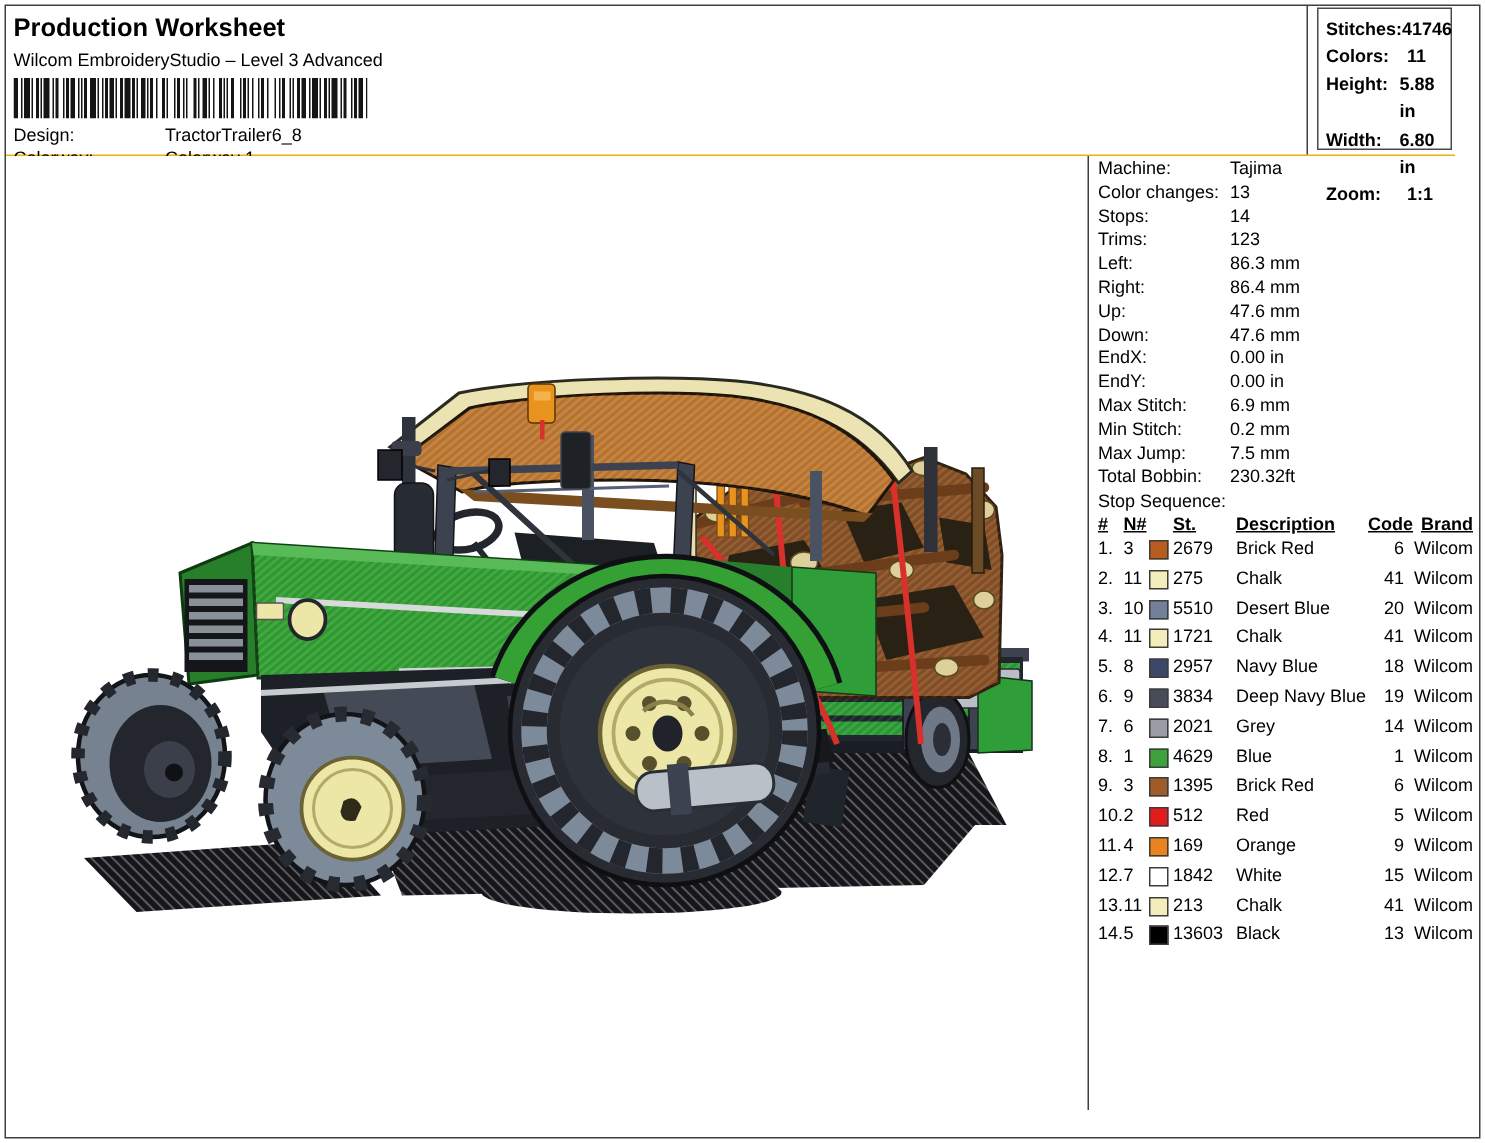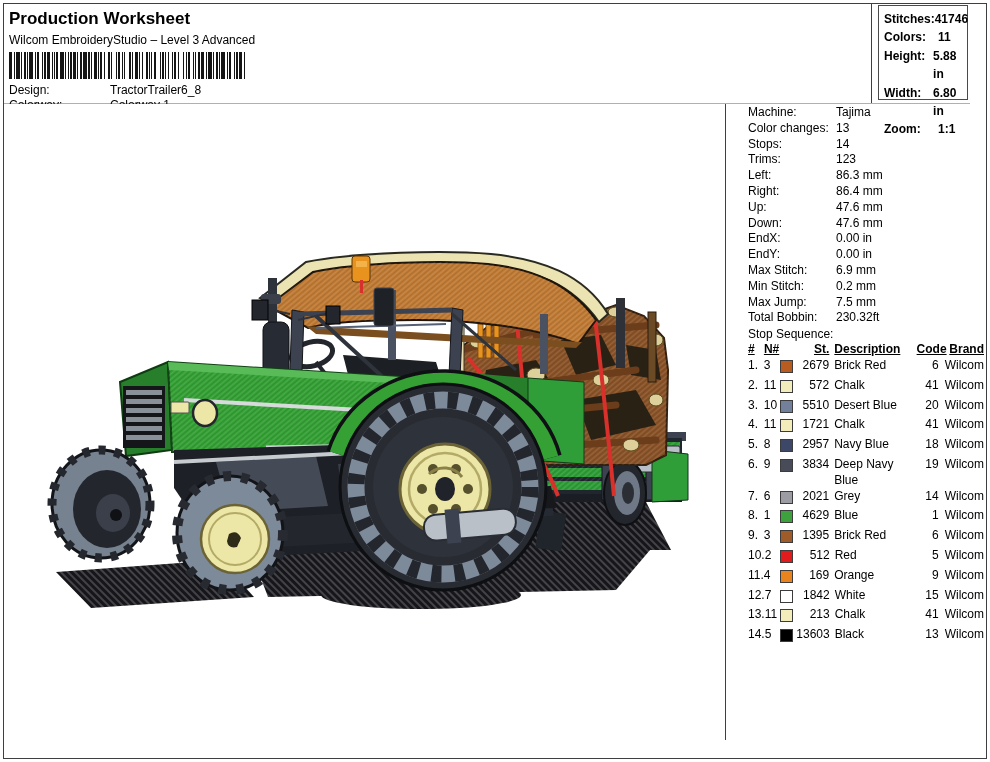--- a/index.html
+++ b/index.html
@@ -16,30 +16,30 @@
   .meta-row .lbl{width:57px;}
   .stats{position:absolute;right:0;top:0;bottom:0;width:98px;border-left:1px solid #3f3f3f;}
   .stats-box{position:absolute;left:6px;top:1px;right:2px;bottom:3px;border:1px solid #4a4a4a;padding:4px 0 0 5px;font-size:12px;font-weight:bold;}
   .stat-row{display:flex;line-height:18.4px;}
   .stat-row .lbl{width:54px;}
 
   
   main{position:absolute;top:100px;left:0;right:0;bottom:18px;}
   .canvas{position:absolute;left:0;top:0;bottom:0;right:261px;background:#fff;overflow:hidden;}
   .canvas svg{position:absolute;left:12px;top:146px;}
-  .rpanel{position:absolute;right:0;top:0;bottom:0;width:261px;border-left:1px solid #3f3f3f;box-sizing:border-box;padding:1px 2px 0 22px;font-size:12px;}
+  .rpanel{position:absolute;right:0;top:0;bottom:0;width:261px;border-left:1px solid #3f3f3f;box-sizing:border-box;padding:1px 2px 0 6px;font-size:12px;}
   .m-row{display:flex;line-height:15.8px;}
   .m-row .lbl{width:88px;}
   .seq-title{line-height:16px;}
   .seq-head,.seq-row{display:flex;line-height:15.8px;}
   .seq-head span{font-weight:bold;text-decoration:underline;}
   .c-num{width:17px;}
   .c-needle{width:17px;}
   .c-sw{width:16px;}
-  .c-st{width:37px;text-align:right;}
+  .c-st{width:37px;text-align:left;}
   .c-desc{width:93px;padding-left:5px;box-sizing:border-box;}
   .c-code{width:24px;text-align:right;}
   .c-brand{width:46px;padding-left:6px;box-sizing:border-box;text-align:right;}
   .sw{display:inline-block;width:11px;height:11px;border:1px solid #3c3c3c;margin-top:2px;}
 
   
   footer{position:absolute;left:0;right:0;bottom:0;height:18px;border-top:1px solid #3f3f3f;display:grid;grid-template-columns:193px 357px 240px auto;font-size:12px;}
   .fcell{border-top:1px solid #a8a8a8;margin:1px 2px 0 0;padding:1px 0 0 8px;white-space:nowrap;overflow:hidden;}
   .fcell.saved{padding-left:37px;}
   .fcell.printed{padding-left:28px;}
@@ -380,21 +380,21 @@
             <span class="c-sw"><span class="sw" style="background: rgb(184, 92, 32);"></span></span>
             <span class="c-st">2679</span>
             <span class="c-desc">Brick Red</span>
             <span class="c-code">6</span>
             <span class="c-brand">Wilcom</span>
           </div>
           <div class="seq-row">
             <span class="c-num">2.</span>
             <span class="c-needle">11</span>
             <span class="c-sw"><span class="sw" style="background: rgb(242, 237, 186);"></span></span>
-            <span class="c-st">572</span>
+            <span class="c-st">275</span>
             <span class="c-desc">Chalk</span>
             <span class="c-code">41</span>
             <span class="c-brand">Wilcom</span>
           </div>
           <div class="seq-row">
             <span class="c-num">3.</span>
             <span class="c-needle">10</span>
             <span class="c-sw"><span class="sw" style="background: rgb(114, 128, 156);"></span></span>
             <span class="c-st">5510</span>
             <span class="c-desc">Desert Blue</span>

